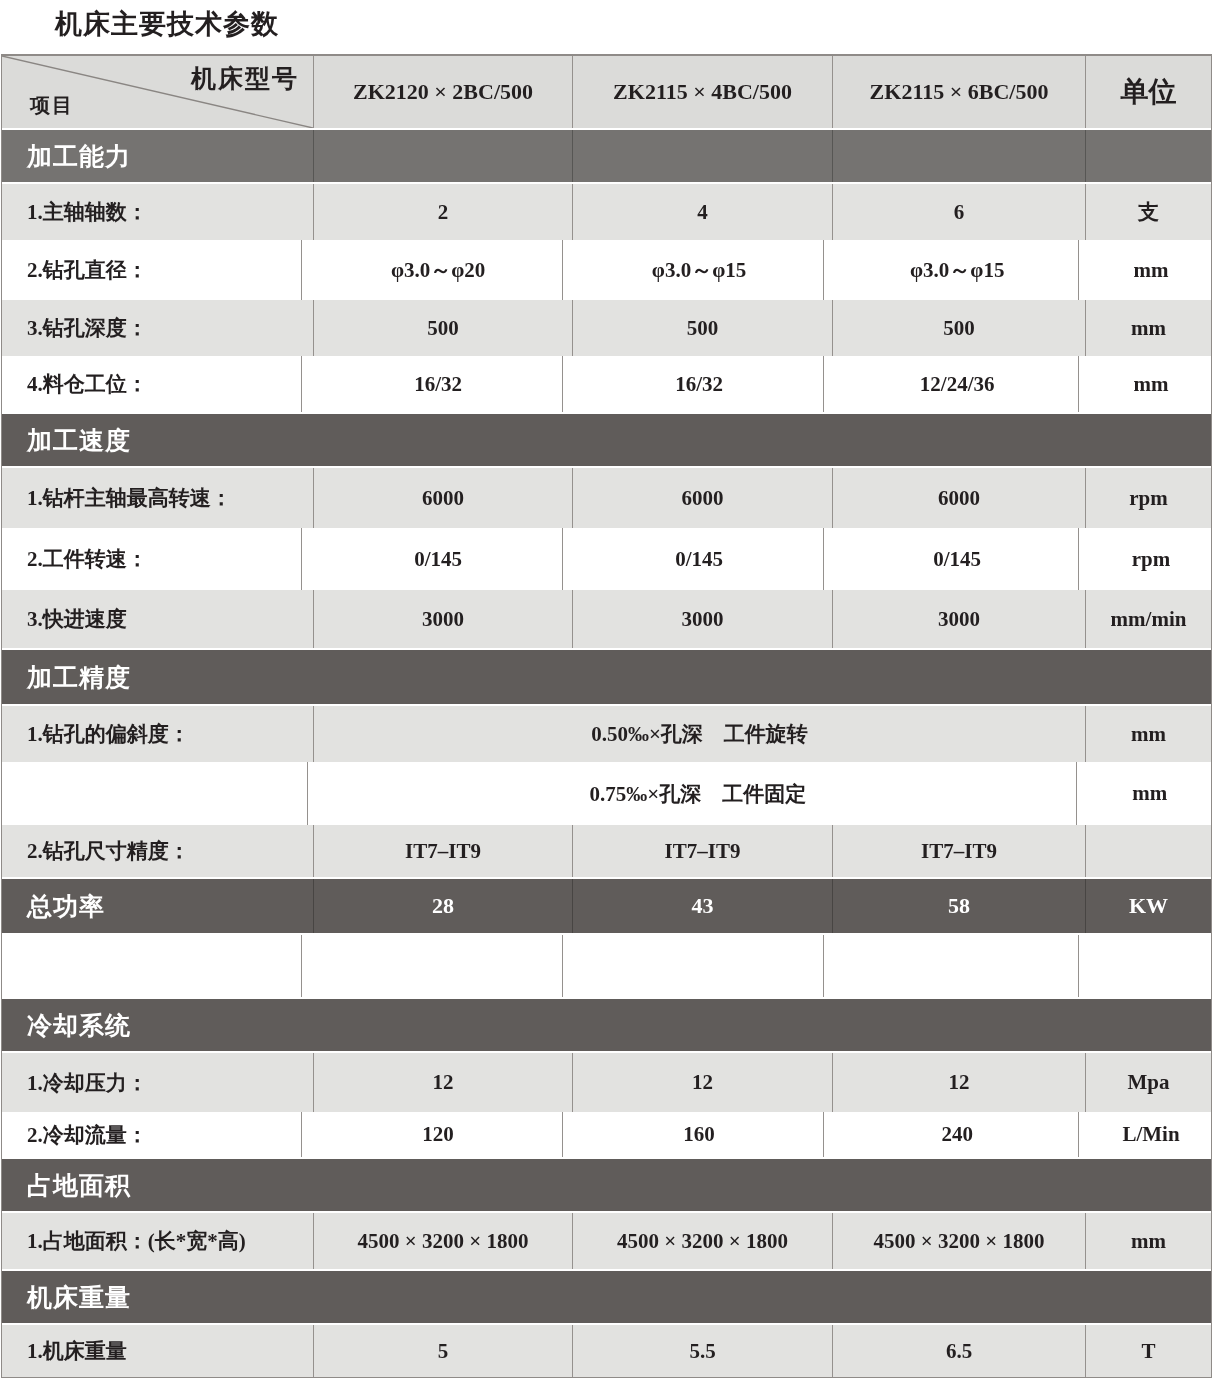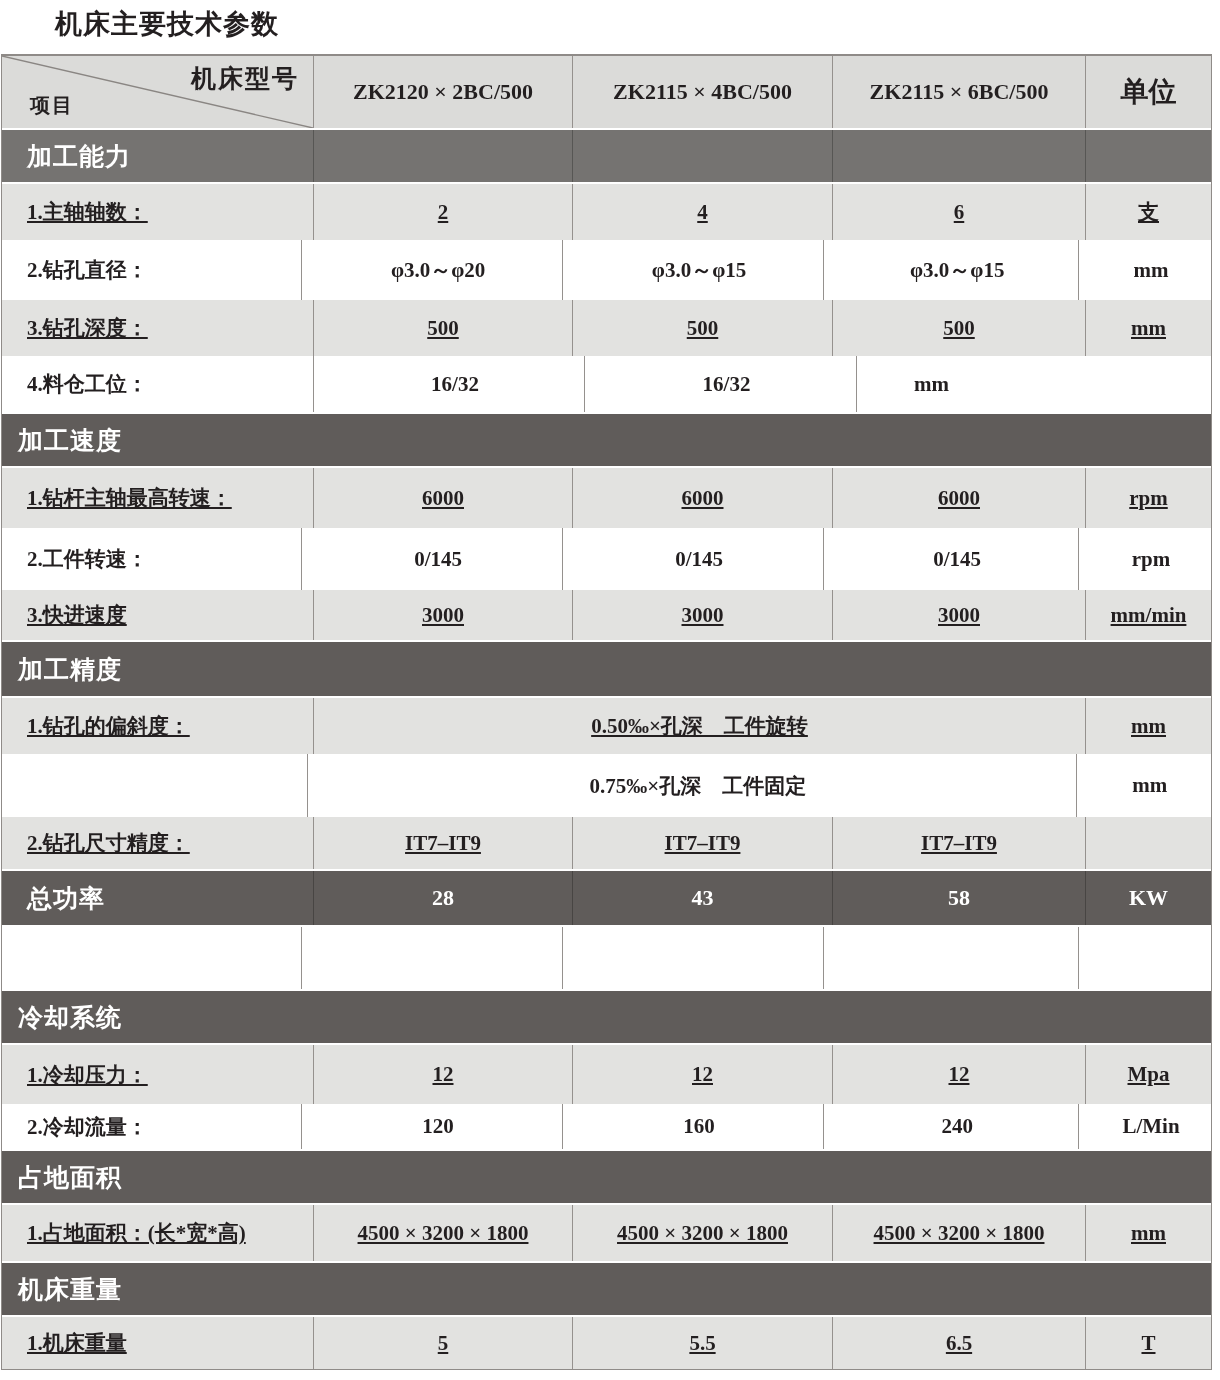--- a/index.html
+++ b/index.html
@@ -20,28 +20,28 @@
     height:100%; display:flex; align-items:center; font-size:21px;
     overflow:hidden; white-space:nowrap;
   }
   .c1 { width:312px; padding-left:25px; border-right:1px solid #95918e; }
   .c2 { width:259px; border-right:1px solid #95918e; }
   .c3 { width:260px; border-right:1px solid #95918e; }
   .c4 { width:253px; border-right:1px solid #95918e; }
   .c5 { width:125px; }
   .cm { width:772px; border-right:1px solid #95918e; }
   .val { justify-content:center; }
-  .gray  { background:#e2e2e0;text-decoration:underline; }
+  .gray  { background:#e2e2e0; }
   .white { background:#ffffff;gap:12px; }
   .band {
     background:#605c5a; color:#ffffff;
     border-top:2px solid #ffffff; border-bottom:2px solid #ffffff;
   }
   .band-light { background:#757371; }
-  .band .band-label { padding-left:16px; font-size:25px; letter-spacing:1px; }
+  .band .band-label { padding-left:25px; font-size:25px; letter-spacing:1px; }
   .band .c1 { font-size:25px; letter-spacing:1px; }
   .band .c1, .band .c2, .band .c3, .band .c4 { border-right-color:rgba(0,0,0,0.25);text-align:center; }
   .band .val { font-size:22px; }
   .header-row { background:#dbdbd9; border-top:1px solid #8f8b88; }
   .header-row .val { font-size:22px; }
   .header-row .c5 { font-size:28px; }
   .corner { position:relative; padding-left:0; }
   .diag { position:absolute; left:0; top:0; width:100%; height:100%; }
   .corner-top { position:absolute; top:6px; right:14px; font-size:25px; letter-spacing:2px; }
   .corner-bottom { position:absolute; bottom:9px; left:28px; font-size:20px; letter-spacing:2px; }
@@ -96,20 +96,21 @@
     <div class="c c2 val">500</div>
     <div class="c c3 val">500</div>
     <div class="c c4 val">500</div>
     <div class="c c5 val">mm</div>
   </div>
 
   <div class="r white" style="height:56px">
     <div class="c c1">4.料仓工位：</div>
     <div class="c c2 val">16/32</div>
     <div class="c c3 val">16/32</div>
+    <div class="c c4 val">12/24/36</div>
     <div class="c c5 val">mm</div>
   </div>
 
   <div class="r band" style="height:56px">
     <div class="band-label" style="align-self:center">加工速度</div>
   </div>
 
   <div class="r gray" style="height:60px">
     <div class="c c1">1.钻杆主轴最高转速：</div>
     <div class="c c2 val">6000</div>
@@ -119,21 +120,21 @@
   </div>
 
   <div class="r white" style="height:62px">
     <div class="c c1">2.工件转速：</div>
     <div class="c c2 val">0/145</div>
     <div class="c c3 val">0/145</div>
     <div class="c c4 val">0/145</div>
     <div class="c c5 val">rpm</div>
   </div>
 
-  <div class="r gray" style="height:50px">
+  <div class="r gray" style="height:58px">
     <div class="c c1">3.快进速度</div>
     <div class="c c2 val">3000</div>
     <div class="c c3 val">3000</div>
     <div class="c c4 val">3000</div>
     <div class="c c5 val">mm/min</div>
   </div>
 
   <div class="r band" style="height:58px">
     <div class="band-label" style="align-self:center">加工精度</div>
   </div>

